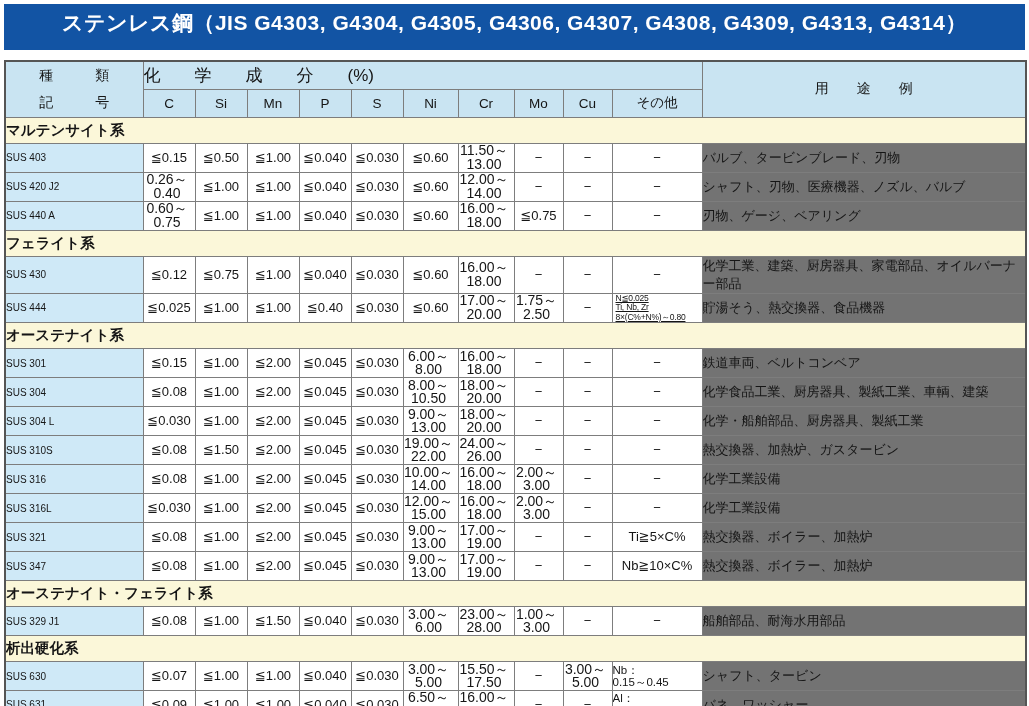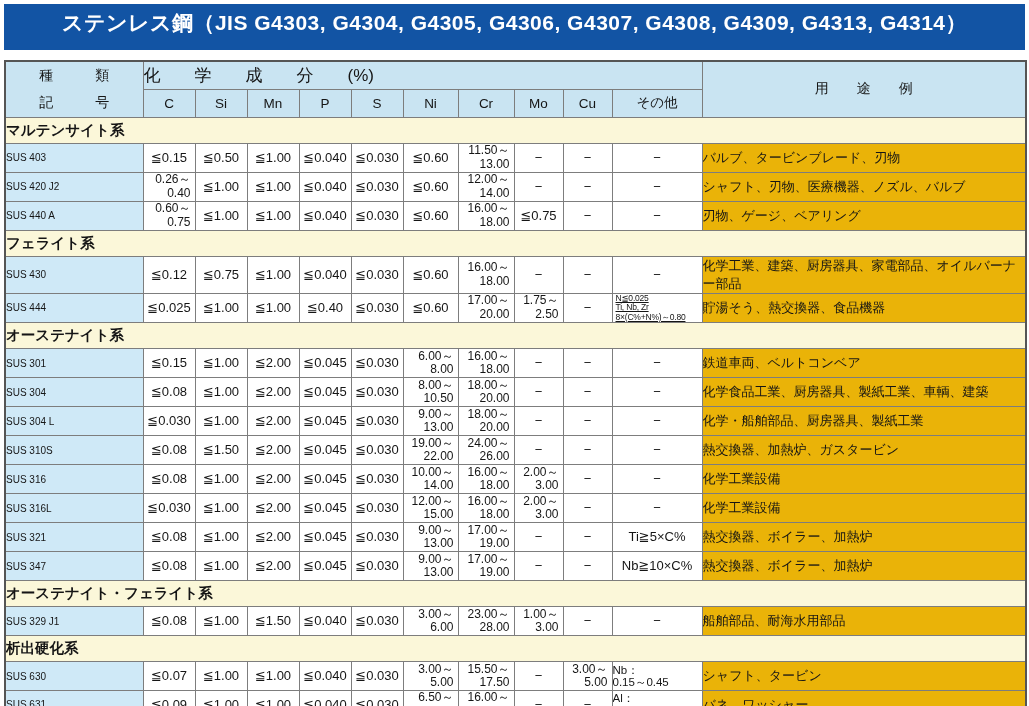--- a/index.html
+++ b/index.html
@@ -50,31 +50,31 @@
   }
   td.sus{
     background:var(--c-codebg);
     font-size:10px;padding-left:7px;text-align:left;height:29px;
   }
   td.val{
     background:#ffffff;font-size:13px;text-align:center;
     white-space:pre-line;line-height:14px;
   }
   td.val.range{
-    text-align:right;padding-right:4px;font-size:12px;line-height:13.5px;
+    padding-right:4px;font-size:14px;line-height:13.5px;
   }
   td.val.other-multi{
     text-align:left;font-size:11.5px;line-height:12.5px;
   }
   td.val.tiny{
     font-size:8.5px;line-height:9.5px;padding-left:3px;padding-right:1px;
     text-align:left;letter-spacing:-0.2px;text-decoration:underline;
   }
   td.use{
-    background:#eab308;font-size:13px;text-align:left;padding-left:9px;
+    background:#737373;font-size:13px;text-align:left;padding-left:9px;
   }
 </style>
 </head>
 <body>
 
 <div class="page">
   <div class="title-bar">ステンレス鋼（JIS G4303, G4304, G4305, G4306, G4307, G4308, G4309, G4313, G4314）</div>
 
   <table class="steel">
     <colgroup>

